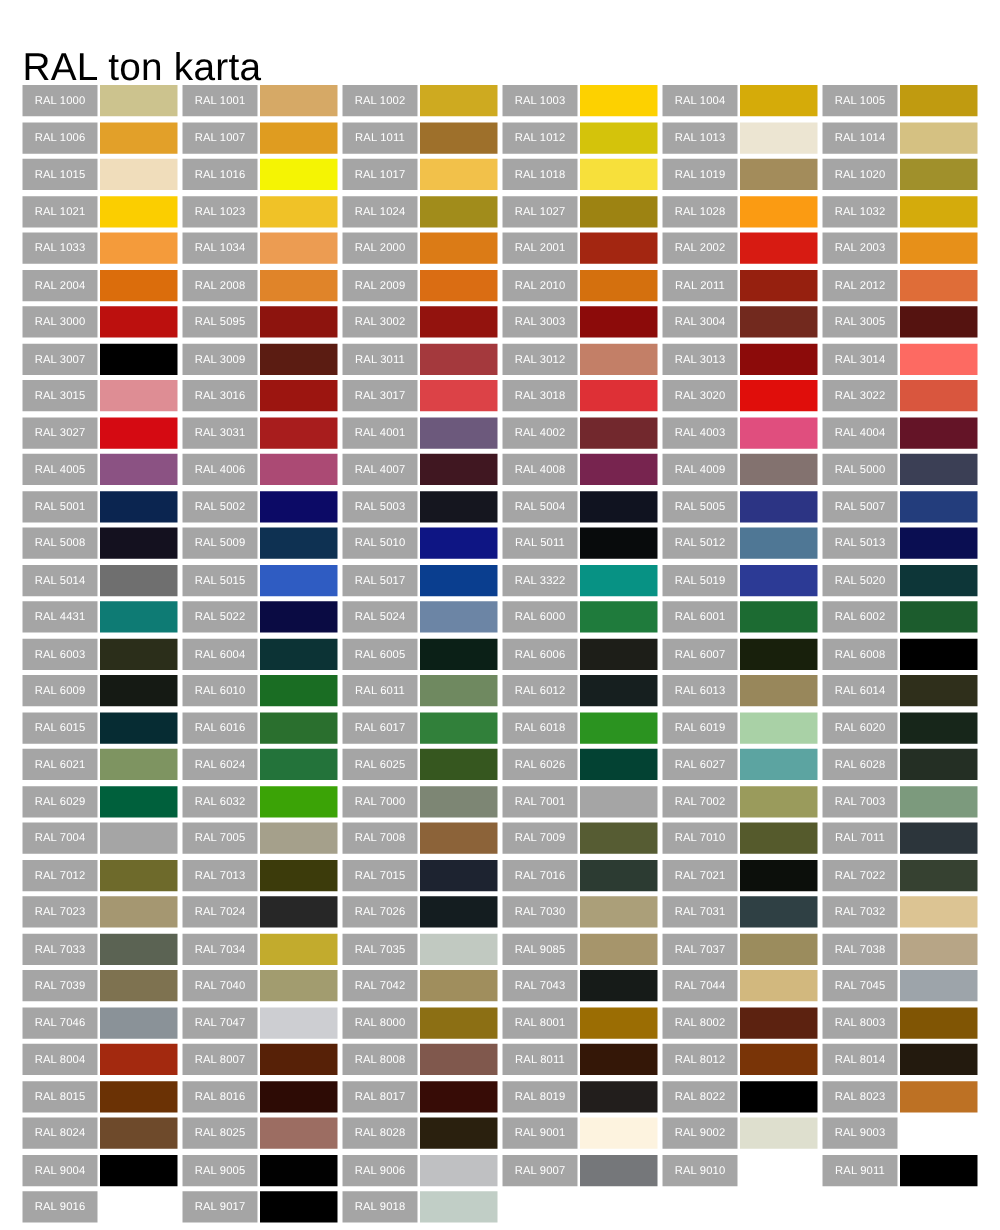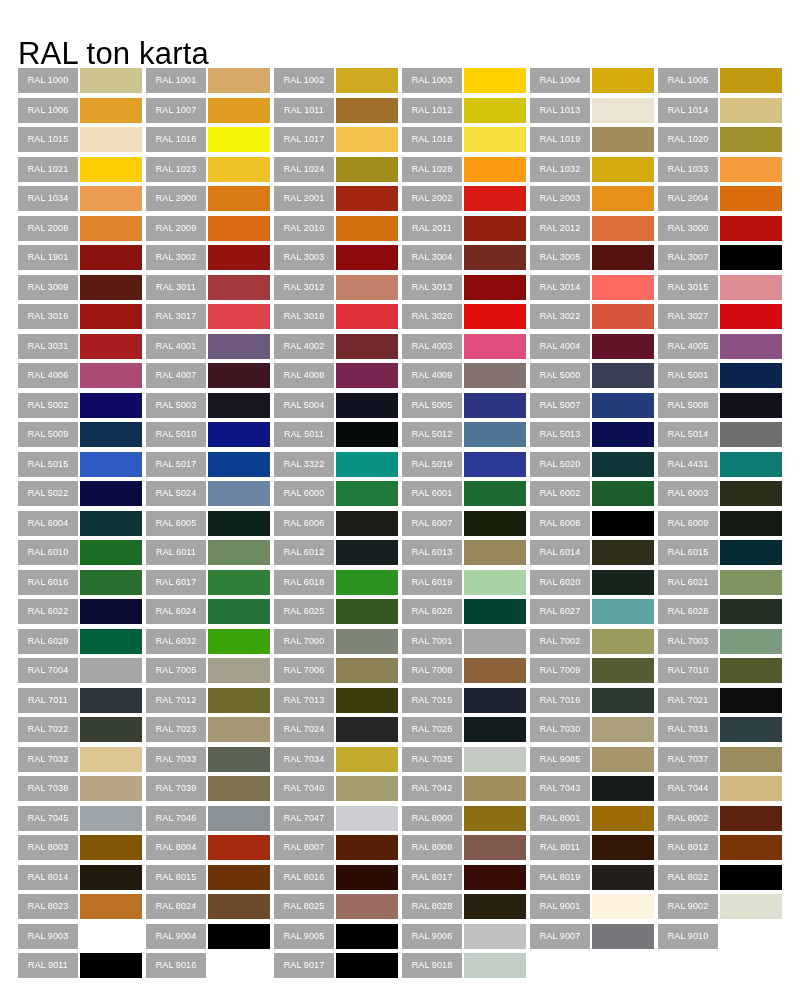--- a/index.html
+++ b/index.html
@@ -158,20 +158,24 @@
       </div>
       <div class="swatch-cell">
         <div class="swatch-label">RAL 1023</div>
         <div class="swatch-chip" style="background-color: rgb(240, 194, 39);"></div>
       </div>
       <div class="swatch-cell">
         <div class="swatch-label">RAL 1024</div>
         <div class="swatch-chip" style="background-color: rgb(161, 140, 27);"></div>
       </div>
       <div class="swatch-cell">
+        <div class="swatch-label">RAL 1027</div>
+        <div class="swatch-chip" style="background-color: rgb(157, 131, 18);"></div>
+      </div>
+      <div class="swatch-cell">
         <div class="swatch-label">RAL 1028</div>
         <div class="swatch-chip" style="background-color: rgb(251, 155, 18);"></div>
       </div>
       <div class="swatch-cell">
         <div class="swatch-label">RAL 1032</div>
         <div class="swatch-chip" style="background-color: rgb(212, 171, 12);"></div>
       </div>
       <div class="swatch-cell">
         <div class="swatch-label">RAL 1033</div>
         <div class="swatch-chip" style="background-color: rgb(244, 155, 59);"></div>
@@ -218,21 +222,21 @@
       </div>
       <div class="swatch-cell">
         <div class="swatch-label">RAL 2012</div>
         <div class="swatch-chip" style="background-color: rgb(223, 109, 56);"></div>
       </div>
       <div class="swatch-cell">
         <div class="swatch-label">RAL 3000</div>
         <div class="swatch-chip" style="background-color: rgb(188, 16, 14);"></div>
       </div>
       <div class="swatch-cell">
-        <div class="swatch-label">RAL 1901</div>
+        <div class="swatch-label">RAL 5095</div>
         <div class="swatch-chip" style="background-color: rgb(141, 20, 14);"></div>
       </div>
       <div class="swatch-cell">
         <div class="swatch-label">RAL 3002</div>
         <div class="swatch-chip" style="background-color: rgb(147, 19, 14);"></div>
       </div>
       <div class="swatch-cell">
         <div class="swatch-label">RAL 3003</div>
         <div class="swatch-chip" style="background-color: rgb(140, 11, 10);"></div>
       </div>
@@ -506,24 +510,20 @@
       </div>
       <div class="swatch-cell">
         <div class="swatch-label">RAL 6020</div>
         <div class="swatch-chip" style="background-color: rgb(23, 38, 26);"></div>
       </div>
       <div class="swatch-cell">
         <div class="swatch-label">RAL 6021</div>
         <div class="swatch-chip" style="background-color: rgb(126, 148, 97);"></div>
       </div>
       <div class="swatch-cell">
-        <div class="swatch-label">RAL 6022</div>
-        <div class="swatch-chip" style="background-color: rgb(11, 12, 50);"></div>
-      </div>
-      <div class="swatch-cell">
         <div class="swatch-label">RAL 6024</div>
         <div class="swatch-chip" style="background-color: rgb(35, 115, 58);"></div>
       </div>
       <div class="swatch-cell">
         <div class="swatch-label">RAL 6025</div>
         <div class="swatch-chip" style="background-color: rgb(54, 87, 31);"></div>
       </div>
       <div class="swatch-cell">
         <div class="swatch-label">RAL 6026</div>
         <div class="swatch-chip" style="background-color: rgb(3, 66, 51);"></div>
@@ -560,24 +560,20 @@
         <div class="swatch-label">RAL 7003</div>
         <div class="swatch-chip" style="background-color: rgb(124, 154, 125);"></div>
       </div>
       <div class="swatch-cell">
         <div class="swatch-label">RAL 7004</div>
         <div class="swatch-chip" style="background-color: rgb(165, 165, 165);"></div>
       </div>
       <div class="swatch-cell">
         <div class="swatch-label">RAL 7005</div>
         <div class="swatch-chip" style="background-color: rgb(165, 160, 139);"></div>
-      </div>
-      <div class="swatch-cell">
-        <div class="swatch-label">RAL 7006</div>
-        <div class="swatch-chip" style="background-color: rgb(141, 130, 85);"></div>
       </div>
       <div class="swatch-cell">
         <div class="swatch-label">RAL 7008</div>
         <div class="swatch-chip" style="background-color: rgb(140, 99, 57);"></div>
       </div>
       <div class="swatch-cell">
         <div class="swatch-label">RAL 7009</div>
         <div class="swatch-chip" style="background-color: rgb(86, 92, 51);"></div>
       </div>
       <div class="swatch-cell">

